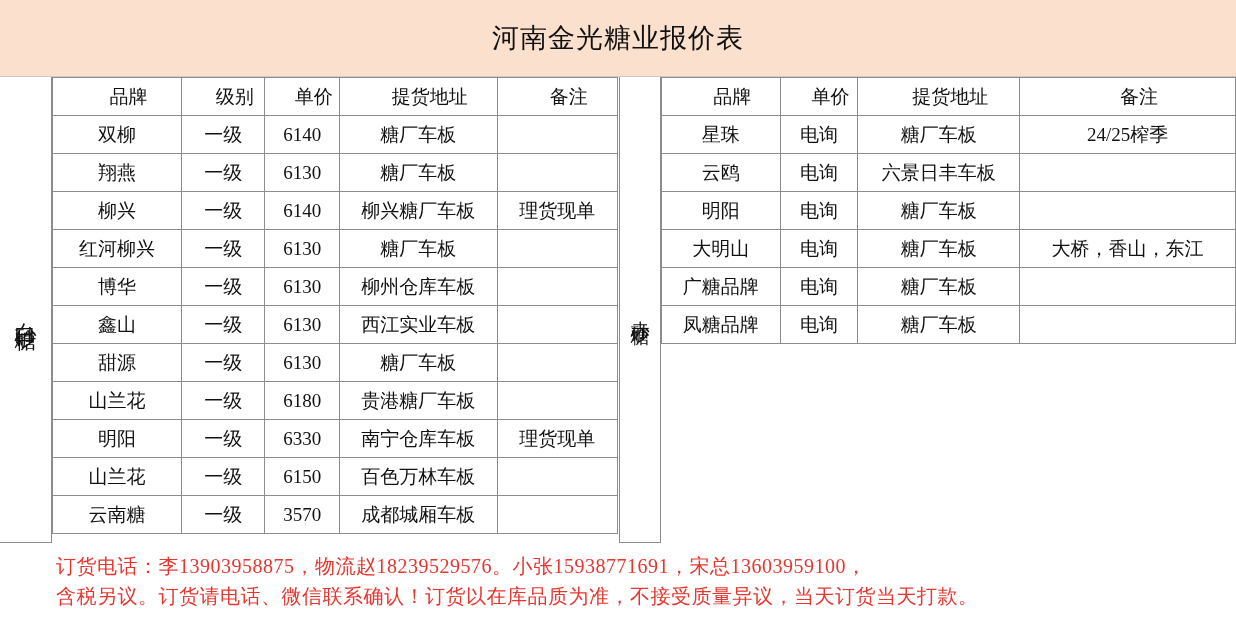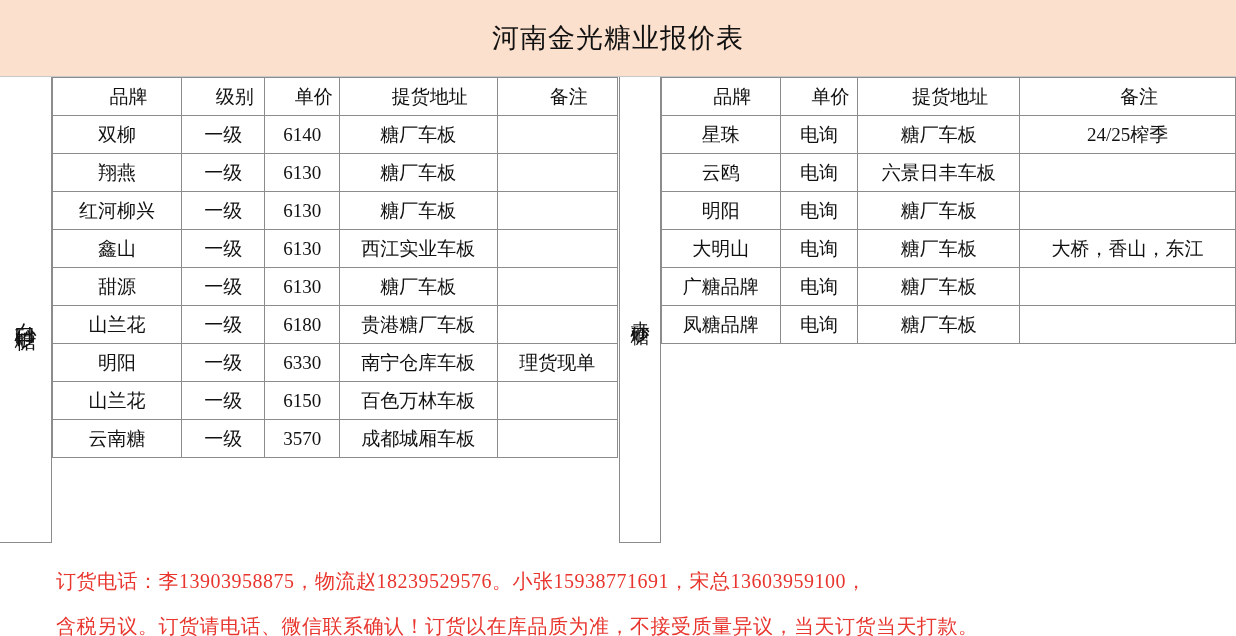--- a/index.html
+++ b/index.html
@@ -117,21 +117,20 @@
 
   .footer {
     padding: 8px 0 0 56px;
     box-sizing: border-box;
   }
   .footer div {
     color: #e8352e;
     font-size: 20px;
     line-height: 30px;
     letter-spacing: 0.5px;
-    margin-top: 15px;
   }
 </style>
 </head>
 <body>
 
 <div class="sheet">
 
   <div class="title-bar">
     <div class="title-main">河南金光糖业报价表</div>
   </div>
@@ -160,24 +159,38 @@
             <td></td>
           </tr>
           <tr>
             <td>翔燕</td>
             <td>一级</td>
             <td>6130</td>
             <td>糖厂车板</td>
             <td></td>
           </tr>
           <tr>
+            <td>柳兴</td>
+            <td>一级</td>
+            <td>6140</td>
+            <td>柳兴糖厂车板</td>
+            <td>理货现单</td>
+          </tr>
+          <tr>
             <td>红河柳兴</td>
             <td>一级</td>
             <td>6130</td>
             <td>糖厂车板</td>
+            <td></td>
+          </tr>
+          <tr>
+            <td>博华</td>
+            <td>一级</td>
+            <td>6130</td>
+            <td>柳州仓库车板</td>
             <td></td>
           </tr>
           <tr>
             <td>鑫山</td>
             <td>一级</td>
             <td>6130</td>
             <td>西江实业车板</td>
             <td></td>
           </tr>
           <tr>

